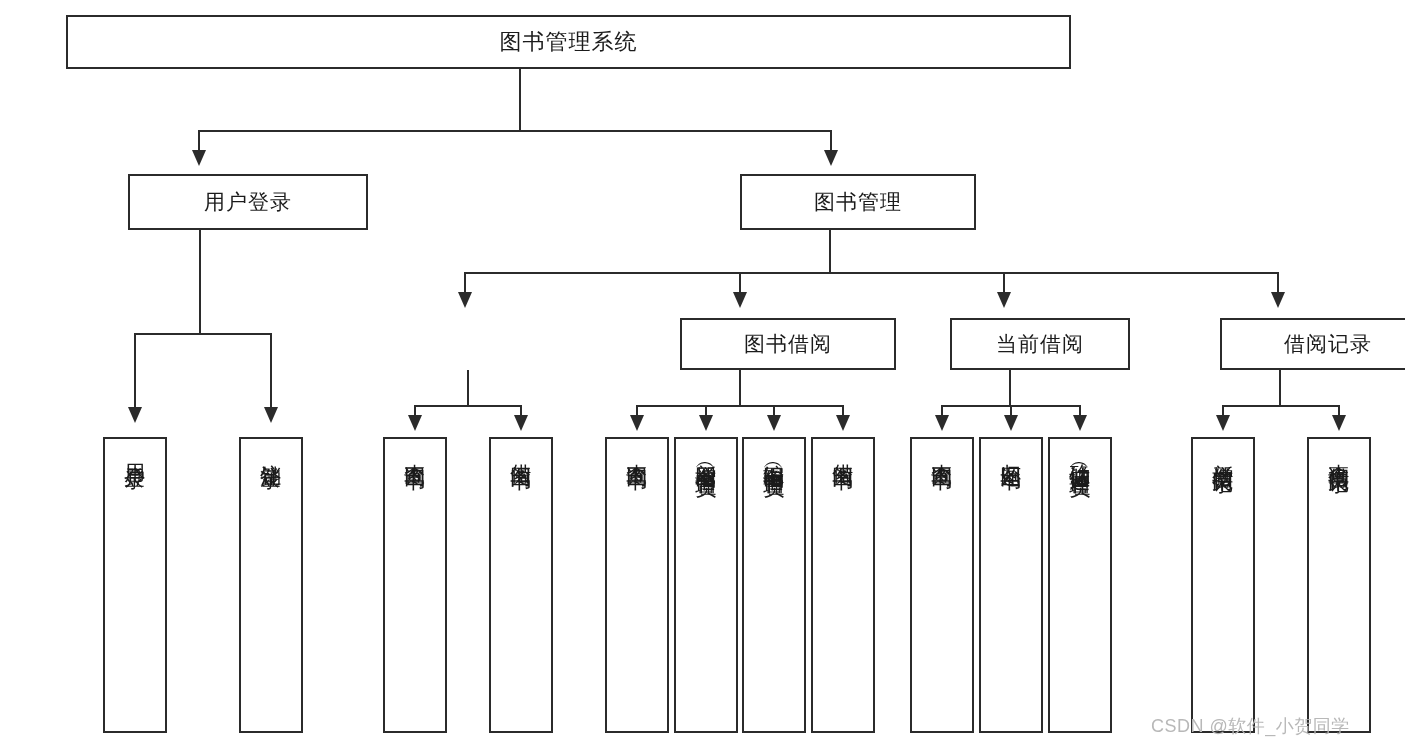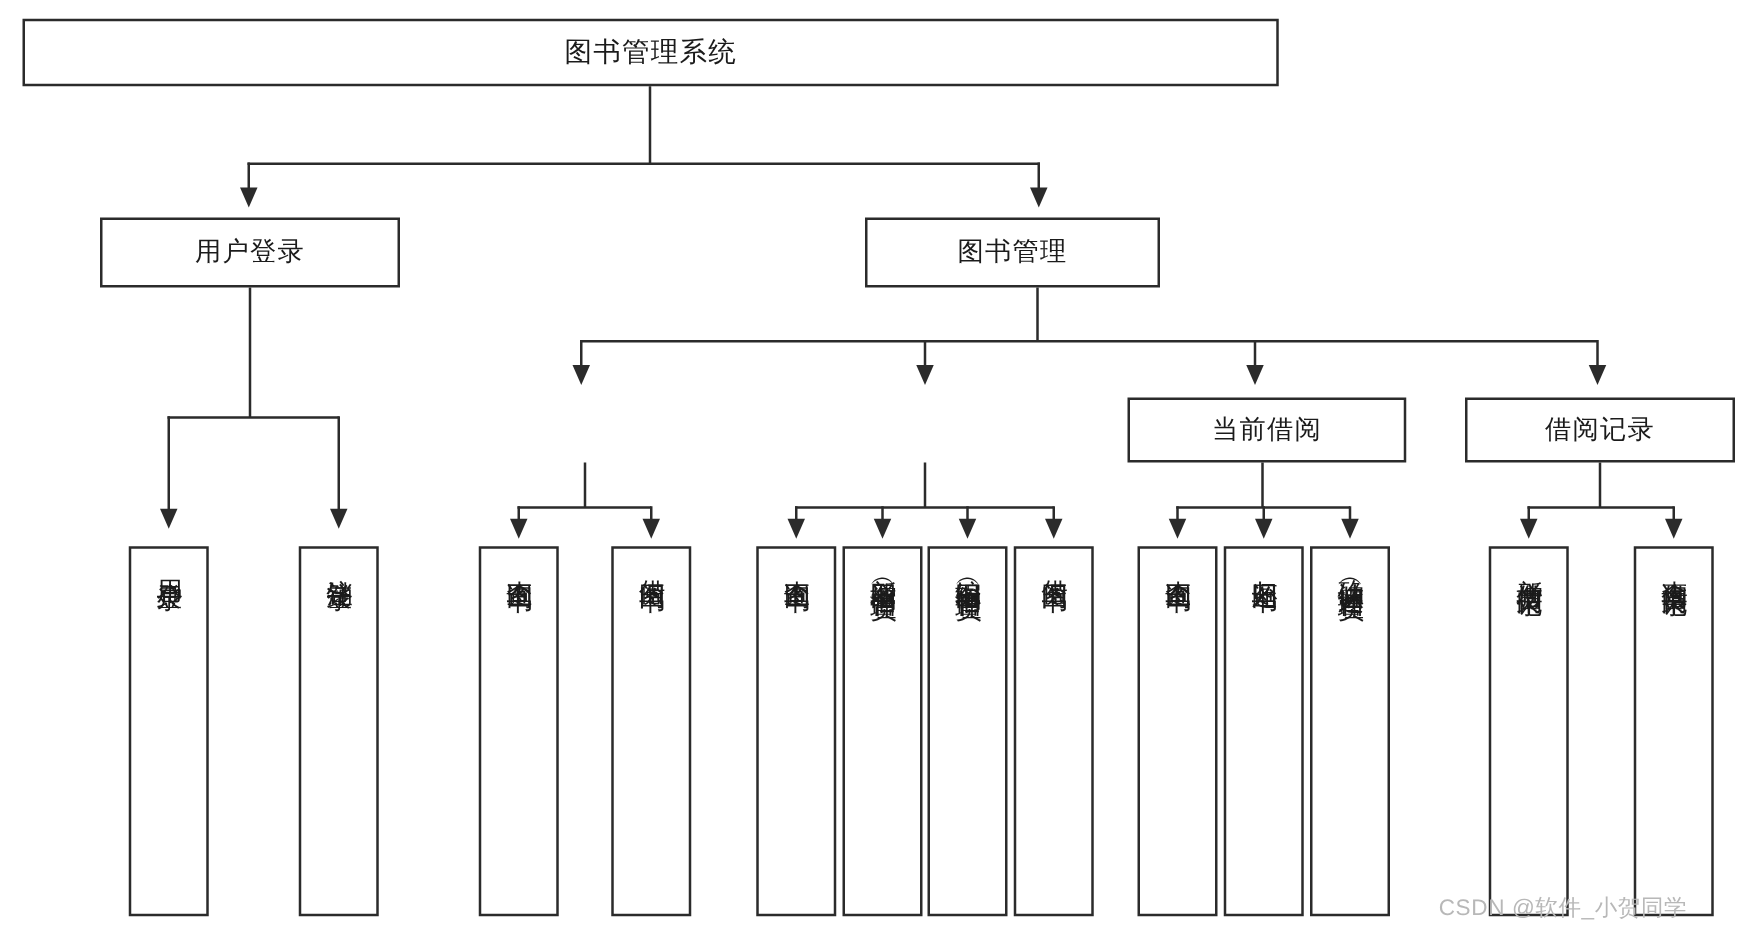--- a/index.html
+++ b/index.html
@@ -24,20 +24,21 @@
     background: #ffffff;
     display: flex;
     align-items: center;
     justify-content: center;
     color: #1b1b1b;
   }
   .node.horiz {
     font-size: 21px;
     letter-spacing: 1px;
     line-height: 1.1;
+    margin-left: 48px;
   }
   .node.root {
     font-size: 22px;
   }
   .node.leaf {
     padding-top: 8px;
     align-items: flex-start;
     justify-content: center;
   }
   .vtext {
@@ -107,21 +108,24 @@
   <div class="edge h" style="left:464px; top:272px; width:814px;"></div>
   <div class="edge v" style="left:464px; top:272px; height:22px;"></div>
   <div class="arrow" style="left:458px; top:292px;"></div>
   <div class="edge v" style="left:739px; top:272px; height:22px;"></div>
   <div class="arrow" style="left:733px; top:292px;"></div>
   <div class="edge v" style="left:1003px; top:272px; height:22px;"></div>
   <div class="arrow" style="left:997px; top:292px;"></div>
   <div class="edge v" style="left:1277px; top:272px; height:22px;"></div>
   <div class="arrow" style="left:1271px; top:292px;"></div>
 
-  <div class="node horiz" style="left:902px; top:318px; width:223px; height:52px;">
+  <div class="node horiz" style="left:632px; top:318px; width:216px; height:52px;">
+    <span>图书借阅</span>
+  </div>
+  <div class="node horiz" style="left:902px; top:318px; width:180px; height:52px;">
     <span>当前借阅</span>
   </div>
   <div class="node horiz" style="left:1172px; top:318px; width:216px; height:52px;">
     <span>借阅记录</span>
   </div>
 
   <div class="edge v" style="left:467px; top:370px; height:36px;"></div>
   <div class="edge h" style="left:414px; top:405px; width:107px;"></div>
   <div class="edge v" style="left:414px; top:405px; height:12px;"></div>
   <div class="arrow" style="left:408px; top:415px;"></div>

